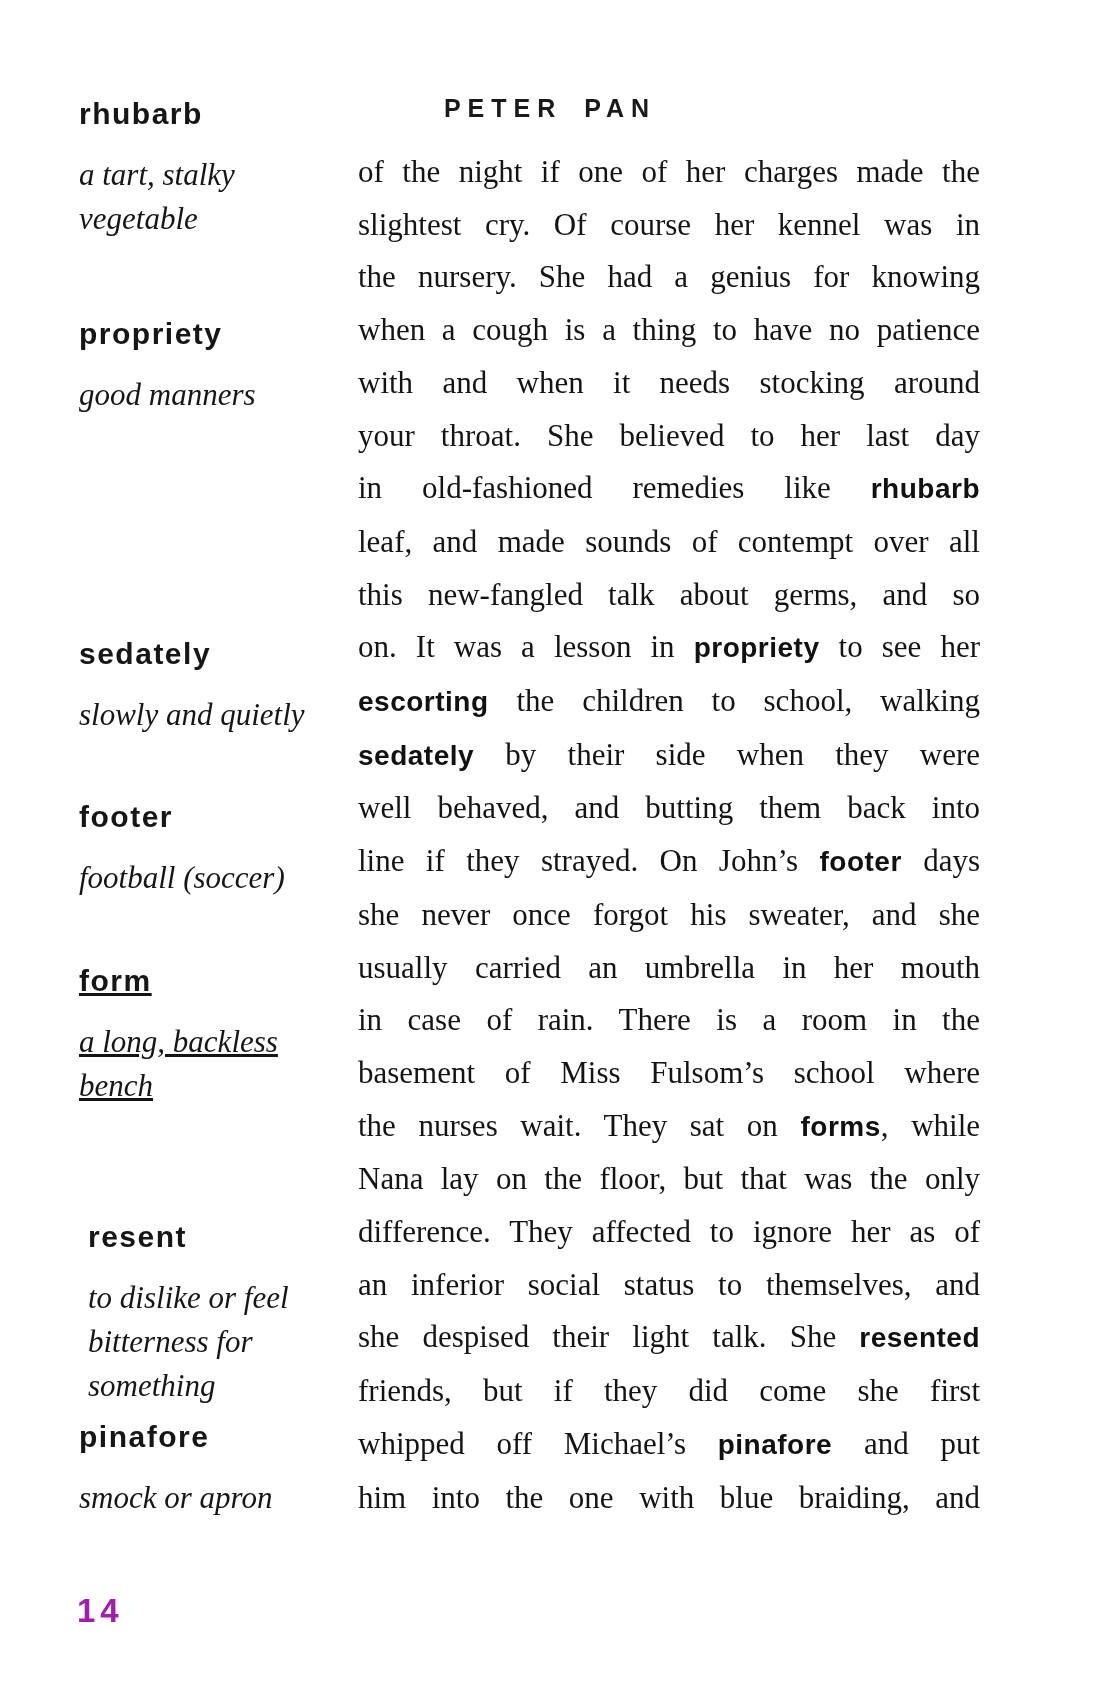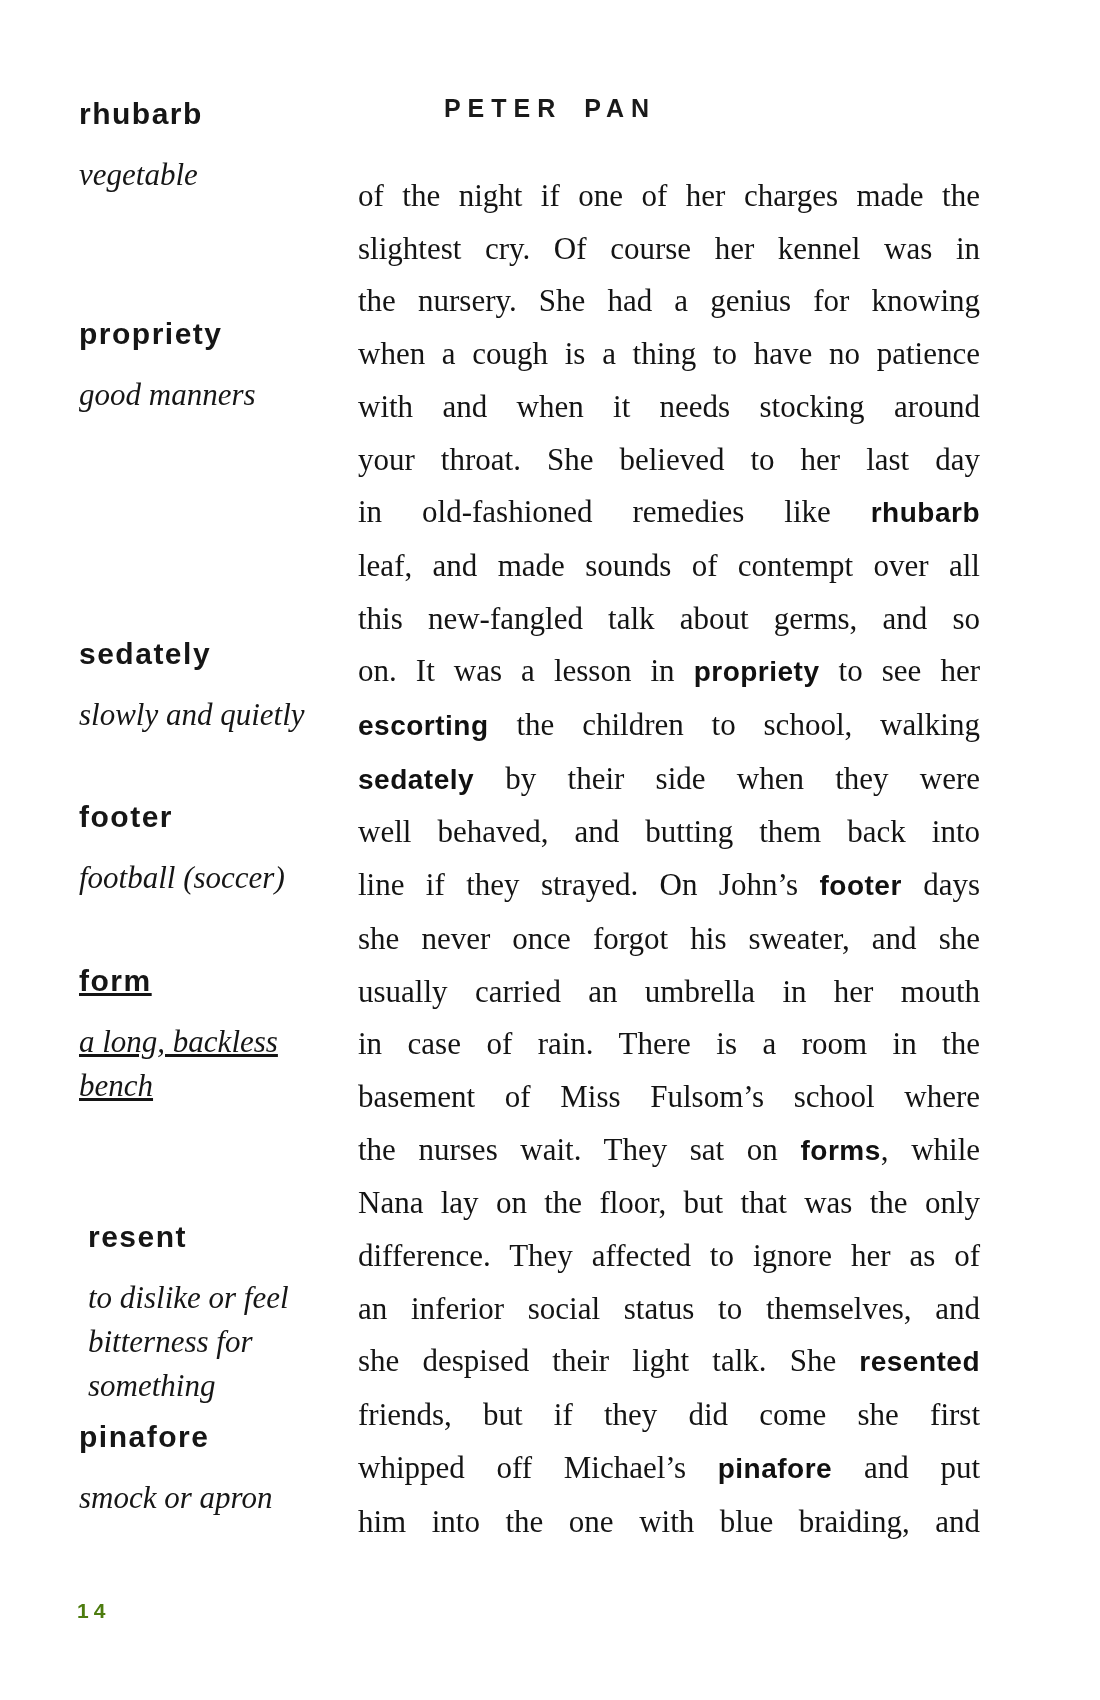--- a/index.html
+++ b/index.html
@@ -56,21 +56,21 @@
   .gloss-def-line {
     font-family: "Liberation Serif", serif;
     font-style: italic;
     font-size: 31px;
     line-height: 44px;
     color: #161616;
   }
   .body-col {
     position: absolute;
     left: 358px;
-    top: 170px;
+    top: 146px;
     width: 622px;
   }
   .body-line {
     font-family: "Liberation Serif", serif;
     font-size: 31px;
     line-height: 52.7px;
     text-align: justify;
     text-align-last: justify;
     color: #141414;
     white-space: normal;
@@ -81,37 +81,38 @@
     font-size: 28px;
     letter-spacing: 0.5px;
     color: #111111;
   }
   .page-number {
     position: absolute;
     left: 77px;
     top: 1596px;
     font-family: "Liberation Sans", sans-serif;
     font-weight: 700;
-    font-size: 21px;
+    font-size: 33px;
     line-height: 30px;
     letter-spacing: 5px;
-    color: #4d7c0f;
+    color: #a21caf;
   }
 </style>
 </head>
 <body>
 
 <div class="page">
 
   <div class="running-head">PETER PAN</div>
 
   <div class="glossary">
       <div class="gloss-entry" style="top: 95px;">
         <div class="gloss-term">rhubarb</div>
         <div class="gloss-def">
+          <div class="gloss-def-line">a tart, stalky</div>
           <div class="gloss-def-line">vegetable</div>
         </div>
       </div>
       <div class="gloss-entry" style="top: 315px;">
         <div class="gloss-term">propriety</div>
         <div class="gloss-def">
           <div class="gloss-def-line">good manners</div>
         </div>
       </div>
       <div class="gloss-entry" style="top: 635px;">

